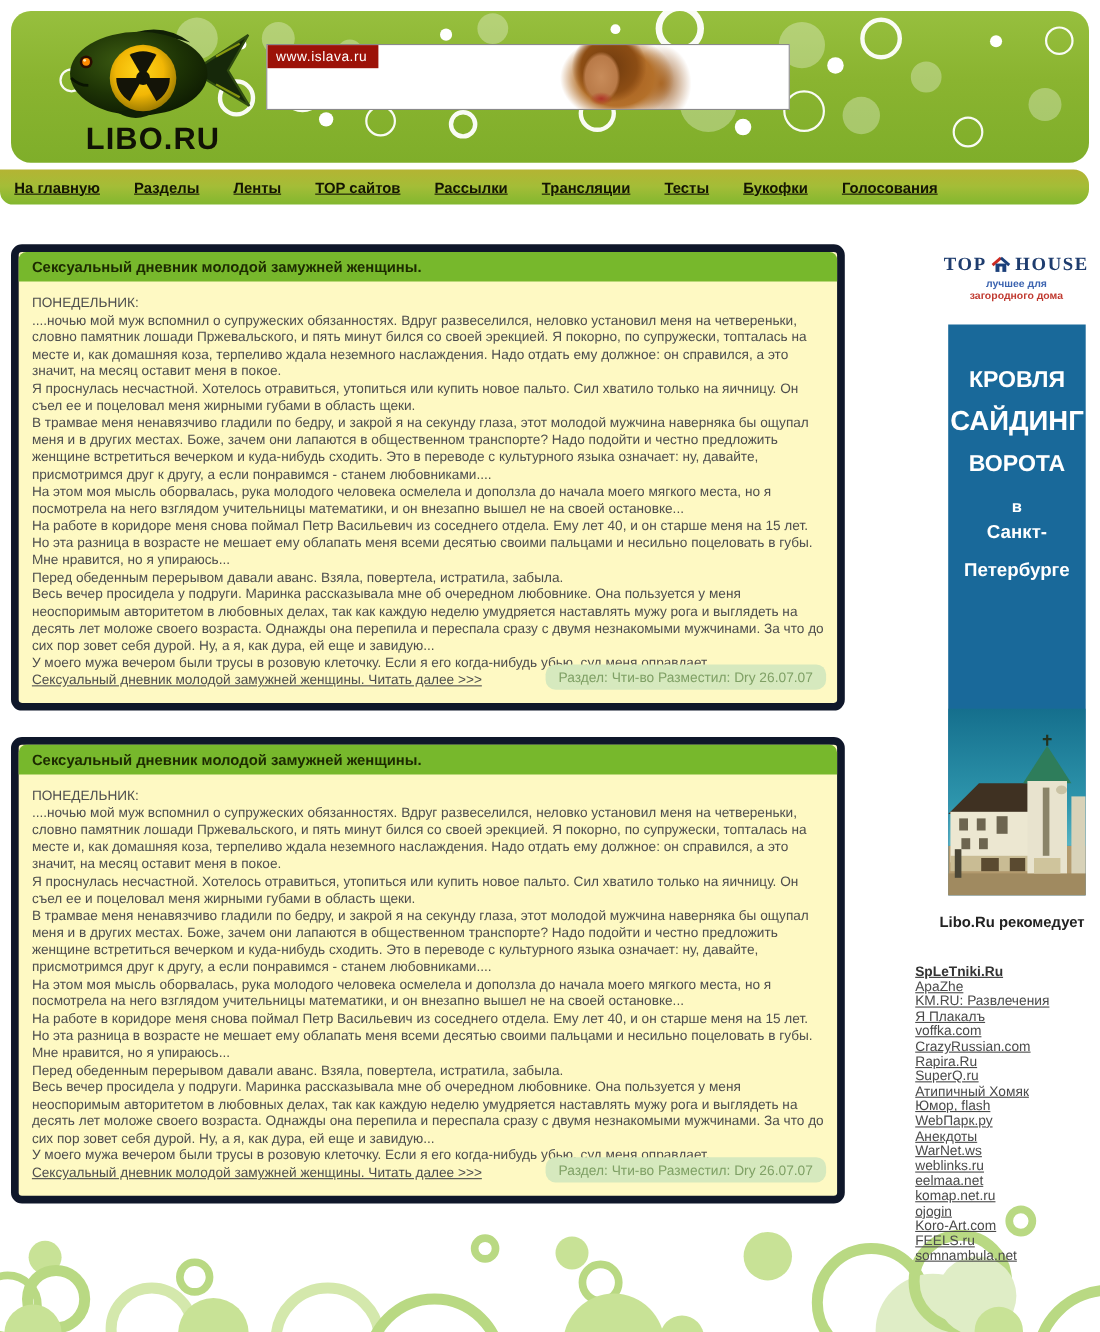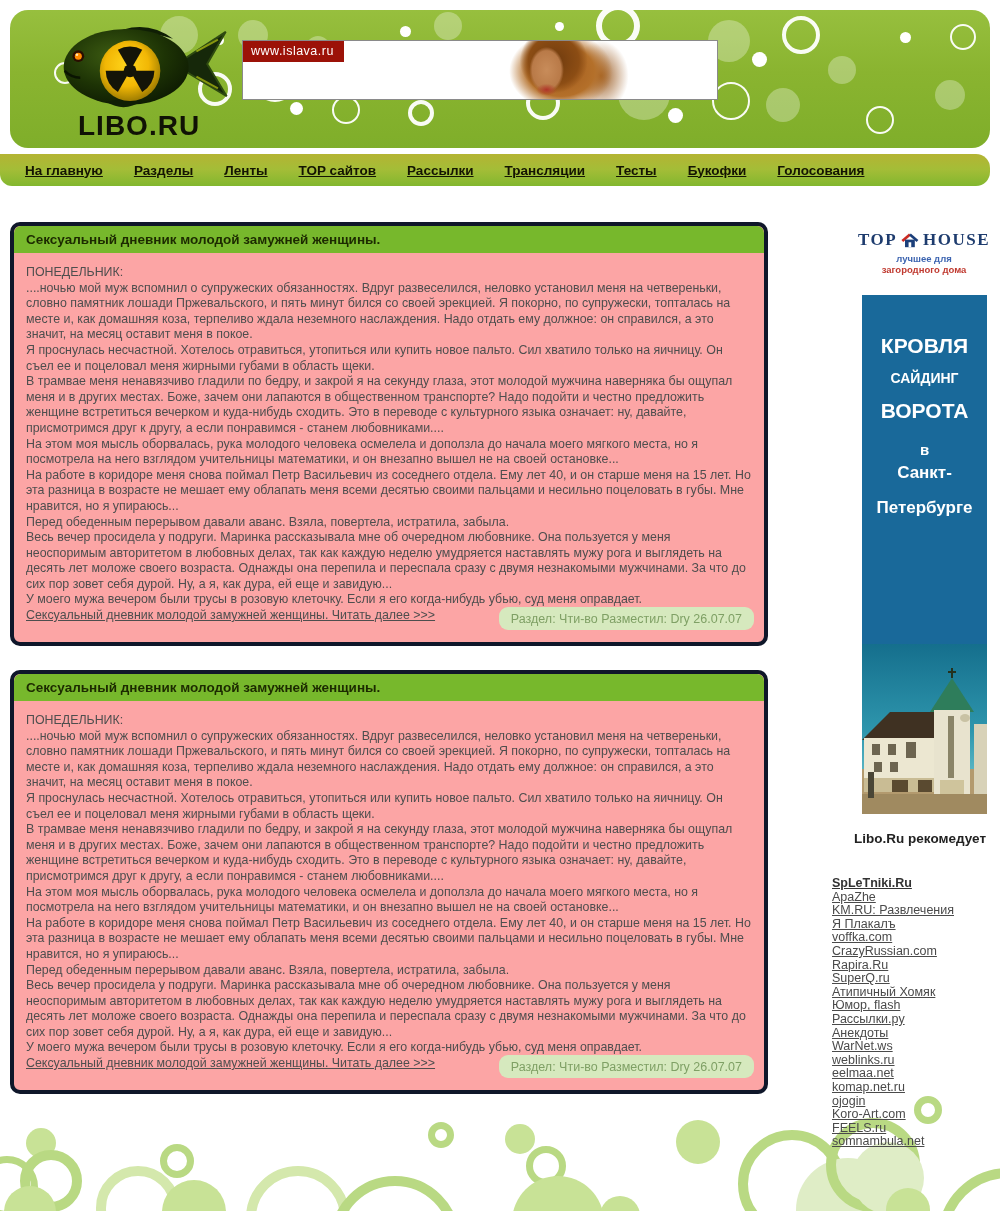--- a/index.html
+++ b/index.html
@@ -34,47 +34,47 @@
       radial-gradient(ellipse 40px 50px at 82% 60%, #9a5a20 0%, rgba(154,90,32,0) 70%);}
   .banner-headline{position:absolute;left:6px;bottom:3px;font-size:17px;font-weight:bold;color:#f7941d;
     text-shadow:-1px -1px 0 #7a1500,1px -1px 0 #7a1500,-1px 1px 0 #7a1500,1px 1px 0 #7a1500,2px 2px 0 #7a1500;}
 
   .radio-game{position:absolute;left:830px;top:12px;width:120px;height:120px;text-align:center;}
   .radio-label{margin-top:-2px;font-size:13.5px;color:#151505;}
 
   
   .nav{position:absolute;left:0;top:154px;width:990px;height:32px;z-index:2;
     background:linear-gradient(180deg,#b4b433 0%,#a4bd37 48%,#82b72f 100%);
-    border-radius:0 14px 14px 12px;display:flex;align-items:center;column-gap:31px;padding-left:25px;box-sizing:border-box;}
+    border-radius:0 14px 14px 12px;display:flex;align-items:center;column-gap:31px;padding-left:13px;box-sizing:border-box;}
   .nav-item{font-size:13.5px;font-weight:bold;color:#141402;text-decoration:underline;cursor:pointer;white-space:nowrap;}
 
   
-  .article{position:absolute;left:10px;width:758px;height:424px;background:#fca5a5;
-    border:4px solid #0f172a;border-radius:10px;box-sizing:border-box;z-index:1;}
+  .article{position:absolute;left:10px;width:758px;height:424px;background:#fef9c3;
+    border:7px solid #0f172a;border-radius:10px;box-sizing:border-box;z-index:1;}
   .article-1{top:222px;} .article-2{top:670px;}
   .article-title{height:27px;line-height:27px;background:#77b82c;border-radius:7px 7px 0 0;
     color:#1c2a00;font-weight:bold;font-size:13.5px;padding:0 12px;overflow:hidden;}
   .article-body{padding:12px 12px 0 12px;font-size:12.4px;line-height:15.6px;color:#4e4e4e;}
   .para{margin:0;}
   .read-more{color:#4e4e4e;text-decoration:underline;cursor:pointer;}
   .badge{position:absolute;right:10px;bottom:12px;background:#d6e9be;color:#7f a065;
     color:#7fa065;font-size:12.5px;padding:5px 12px 4px;border-radius:9px;}
 
   
   .tophouse{position:absolute;left:858px;top:230px;width:132px;text-align:center;cursor:pointer;z-index:1;}
   .th-brand{font-family:"Liberation Serif", serif;font-weight:bold;font-size:17px;color:#1e3c6e;
     letter-spacing:1.5px;display:flex;align-items:center;justify-content:center;gap:4px;}
   .th-tag1{font-size:9.5px;font-weight:bold;color:#3c64b0;margin-top:3px;}
   .th-tag2{font-size:9.5px;font-weight:bold;color:#c03a30;}
 
   .ad-banner{position:absolute;left:862px;top:295px;width:125px;height:519px;background:#19699a;cursor:pointer;z-index:1;}
   .ad-text{position:absolute;left:0;top:0;width:100%;text-align:center;color:#fff;font-weight:bold;}
   .ad-line{line-height:1;}
   .ad-line-0{font-size:21px;margin-top:40px;}
-  .ad-line-1{font-size:14px;margin-top:15px;}
+  .ad-line-1{font-size:25px;margin-top:15px;}
   .ad-line-2{font-size:21px;margin-top:15px;}
   .ad-line-3{font-size:15px;margin-top:21px;}
   .ad-line-4{font-size:17px;margin-top:7px;}
   .ad-line-5{font-size:17px;margin-top:18px;}
   .ad-photo{position:absolute;left:0;bottom:0;width:125px;height:170px;}
 
   .recommend-head{position:absolute;left:830px;top:831px;width:156px;text-align:right;
     font-size:13.5px;font-weight:bold;color:#222;z-index:1;}
   .recommend-links{position:absolute;left:832px;top:853px;width:160px;z-index:1;}
   .side-link{display:block;font-size:12.5px;line-height:13.6px;color:#4a4a4a;
@@ -258,21 +258,21 @@
       <a class="side-link first">SpLeTniki.Ru</a>
       <a class="side-link">ApaZhe</a>
       <a class="side-link">KM.RU: Развлечения</a>
       <a class="side-link">Я Плакалъ</a>
       <a class="side-link">voffka.com</a>
       <a class="side-link">CrazyRussian.com</a>
       <a class="side-link">Rapira.Ru</a>
       <a class="side-link">SuperQ.ru</a>
       <a class="side-link">Атипичный Хомяк</a>
       <a class="side-link">Юмор, flash</a>
-      <a class="side-link">Рассылки.ру</a>
+      <a class="side-link">WebПарк.ру</a>
       <a class="side-link">Анекдоты</a>
       <a class="side-link">WarNet.ws</a>
       <a class="side-link">weblinks.ru</a>
       <a class="side-link">eelmaa.net</a>
       <a class="side-link">komap.net.ru</a>
       <a class="side-link">ojogin</a>
       <a class="side-link">Koro-Art.com</a>
       <a class="side-link">FEELS.ru</a>
       <a class="side-link">somnambula.net</a>
     </div>

